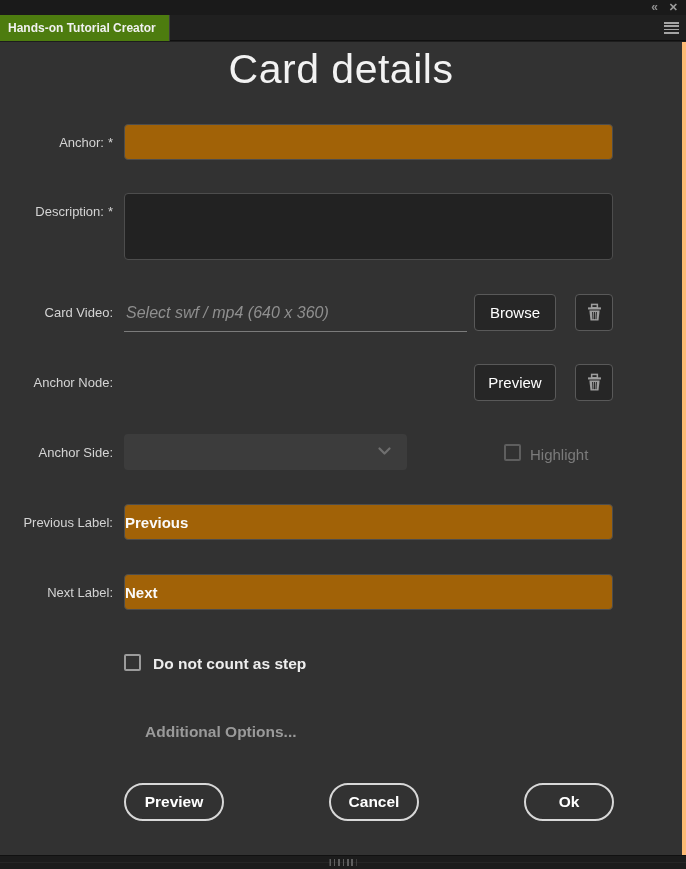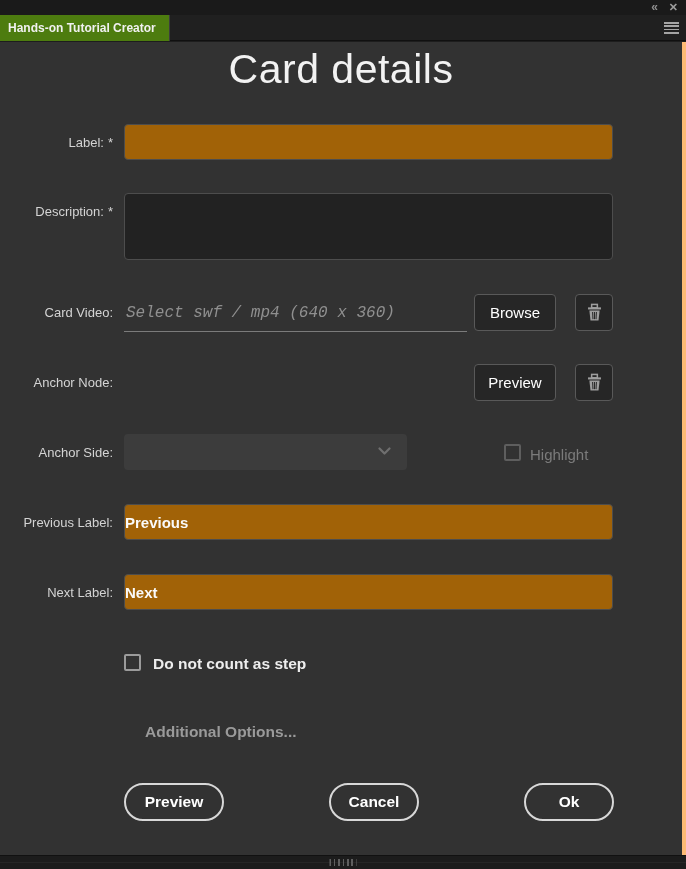--- a/index.html
+++ b/index.html
@@ -24,21 +24,21 @@
   .pbody{position:absolute;top:42px;left:0;width:686px;height:852px;background:#323232;border-right:4px solid #fdba74;}
   .heading{position:absolute;top:4px;left:0;width:100%;margin:0;text-align:center;
     font-size:41px;font-weight:300;color:#f2f2f2;letter-spacing:0.5px;}
   .lbl{position:absolute;left:0;width:113px;text-align:right;font-size:13px;color:#d4d4d4;white-space:nowrap;}
   .req{margin-left:4px;}
   .text-input{position:absolute;left:124px;width:489px;height:36px;background:#a16207;border:1px solid #4d4d4d;
     border-radius:4px;color:#fafafa;font-size:15px;font-weight:600;padding:0 0;font-family:inherit;outline:none;}
   .desc-input{position:absolute;left:124px;width:489px;height:67px;background:#222222;border:1px solid #4d4d4d;
     border-radius:4px;color:#fafafa;font-size:15px;font-weight:600;padding:8px 14px;font-family:inherit;outline:none;resize:none;}
   .line-input{position:absolute;left:124px;width:343px;height:38px;background:transparent;border:none;
-    border-bottom:1px solid #7b7b7b;color:#fafafa;font-size:16px;padding:0 2px;font-family:Liberation Mono, monospace;outline:none;border-radius:0;}
+    border-bottom:1px solid #7b7b7b;color:#fafafa;font-size:16px;padding:0 2px;font-family:Liberation Sans, sans-serif;outline:none;border-radius:0;}
   .line-input::placeholder{font-style:italic;color:#8f8f8f;font-weight:400;}
   .mini-btn{position:absolute;left:474px;width:82px;height:37px;background:#262626;border:1px solid #595959;
     border-radius:4px;color:#ffffff;font-size:15px;font-weight:normal;font-family:inherit;cursor:pointer;}
   .icon-btn{position:absolute;left:575px;width:38px;height:37px;background:#262626;border:1px solid #595959;
     border-radius:4px;display:flex;align-items:center;justify-content:center;cursor:pointer;padding:0;}
   .dropdown{position:absolute;left:124px;width:283px;height:36px;background:#3c3c3c;border-radius:4px;cursor:default;}
   .dropdown .chev{position:absolute;right:16px;top:13px;}
   .cb{position:absolute;width:17px;height:17px;border:2px solid #9b9b9b;border-radius:2px;background:transparent;cursor:pointer;}
   .cb.disabled{border-color:#5e5e5e;cursor:default;}
   .cb-lbl{position:absolute;font-size:15px;white-space:nowrap;}
@@ -81,21 +81,21 @@
       <span class="tab-title">Hands-on Tutorial Creator</span>
     </div>
     <button class="menu-btn">
       <span class="hamburger"></span>
     </button>
   </div>
 
   <div class="pbody">
     <h1 class="heading">Card details</h1>
 
-    <div class="lbl lbl-title"><span>Label:</span><span class="req">*</span></div>
+    <div class="lbl lbl-title"><span>Anchor:</span><span class="req">*</span></div>
     <input class="text-input inp-title" type="text" value="" style="">
 
     <div class="lbl lbl-desc"><span>Description:</span><span class="req">*</span></div>
     <textarea class="desc-input inp-desc" value="" style=""></textarea>
 
     <div class="lbl lbl-video"><span>Card Video:</span></div>
     <input class="line-input inp-video" type="text" placeholder="Select swf / mp4 (640 x 360)" style="">
     <button class="mini-btn btn-video">Browse</button>
     <button class="icon-btn btn-video">
       <svg width="19" height="19" viewBox="0 0 20 20">

